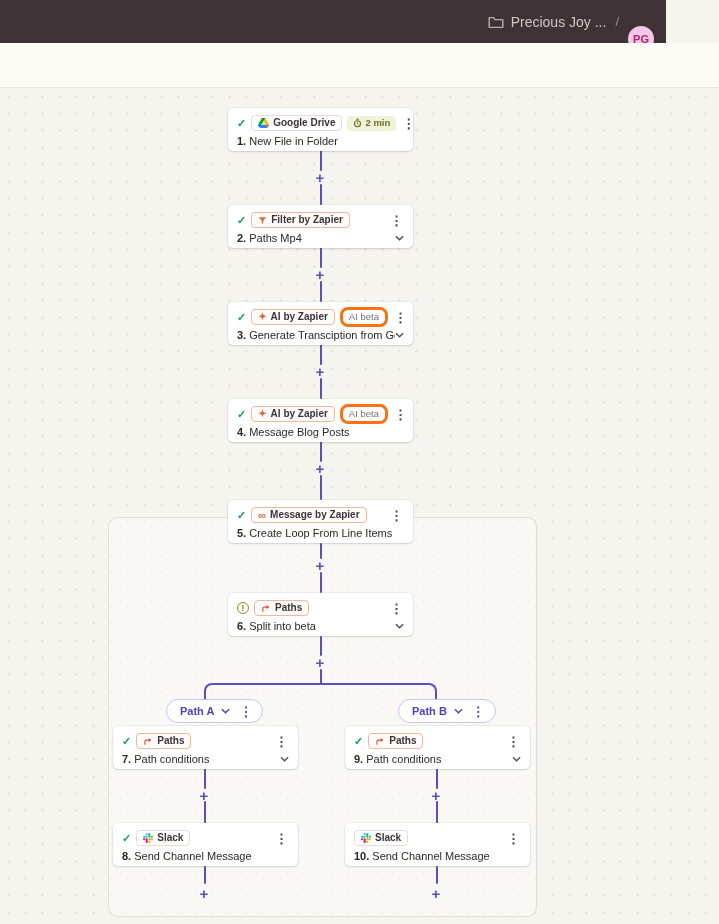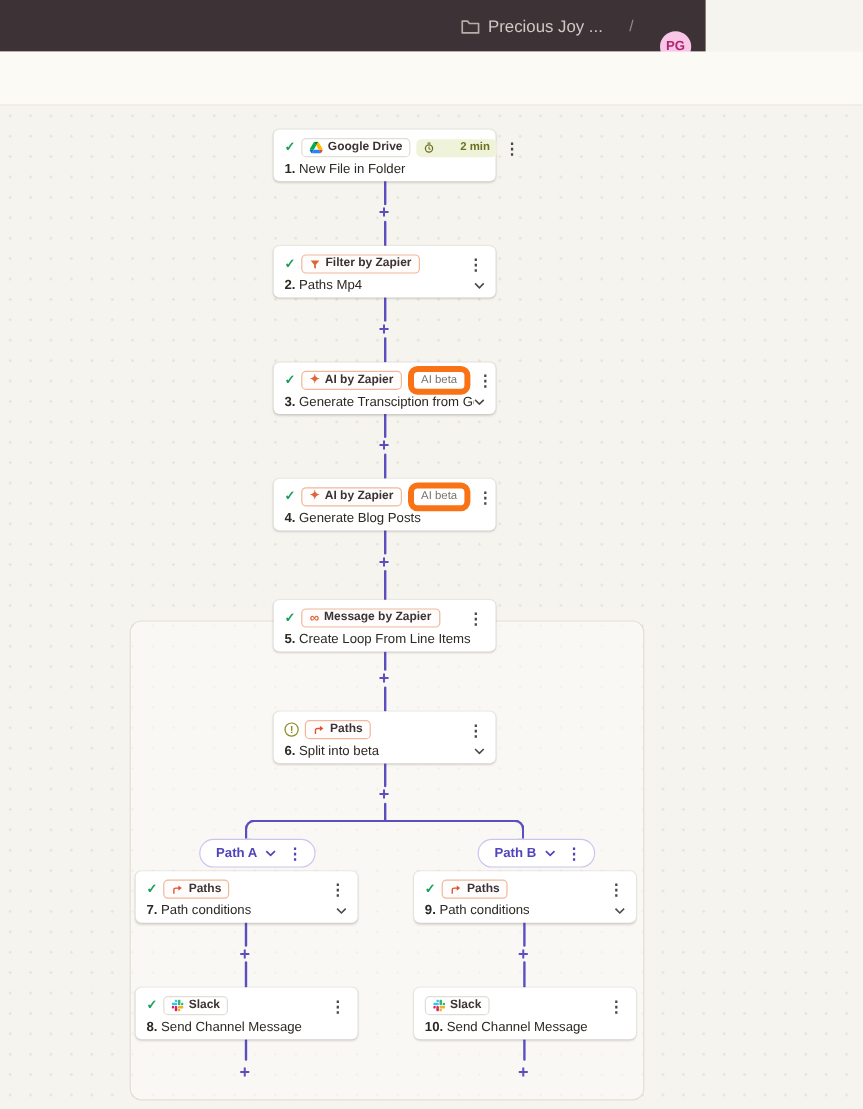--- a/index.html
+++ b/index.html
@@ -2,22 +2,22 @@
 <html><head>
 <meta charset="utf-8">
 <style>
   html,body{margin:0;padding:0}
   body{
     width:719px;height:924px;position:relative;overflow:hidden;
     font-family:"Liberation Sans",sans-serif;background:#f6f4ef;
   }
   
   .topbar{
-    position:absolute;left:0;top:0;width:588px;height:43px;background:#3d3336;
-    display:flex;align-items:center;justify-content:flex-end;gap:20px;
+    position:absolute;left:0;top:0;width:666px;height:43px;background:#3d3336;
+    display:flex;align-items:center;justify-content:flex-end;gap:7px;
     padding-right:12px;box-sizing:border-box;
   }
   .crumb-folder{display:flex;align-items:center;gap:7px;color:#cfc8c4;font-size:14px}
   .crumb-sep{color:#948c89;font-size:13px;margin:0 2px}
   .avatar{
     width:26px;height:26px;border-radius:50%;background:#f8c6e7;color:#b0246f;
     font-size:11px;font-weight:bold;display:flex;align-items:center;justify-content:center;margin-top:34px;
   }
   .zap-title{color:#ffffff;font-size:14.5px;font-weight:bold}
   
@@ -49,25 +49,25 @@
     color:#8b8b20;font-size:8.5px;font-weight:bold;display:flex;align-items:center;
     justify-content:center;line-height:1;box-sizing:border-box;flex:0 0 auto;
   }
   .app-pill{
     display:flex;align-items:center;gap:4px;border-radius:4px;padding:2px 6px;
     font-size:10px;font-weight:bold;color:#3d3336;background:#fffdfb;
     border:1px solid #f0b79c;line-height:1;white-space:nowrap;
   }
   .app-pill.neutral{border-color:#e2ddd5;background:#ffffff}
   .beta-badge{
-    border:5px solid #f97316;color:#76726b;font-size:9.5px;border-radius:8px;
+    border:3px solid #f97316;color:#76726b;font-size:9.5px;border-radius:8px;
     padding:2px 6px;line-height:1;white-space:nowrap;
   }
   .time-badge{
-    display:flex;align-items:center;gap:21px;background:#eff3d9;color:#6b7022;
+    display:flex;align-items:center;gap:3px;background:#eff3d9;color:#6b7022;
     font-size:9.5px;font-weight:bold;border-radius:4px;padding:2.5px 6px;line-height:1;
     white-space:nowrap;
     justify-content:space-between;
   }
   .kebab{
     margin-left:auto;color:#4a453f;font-size:13px;font-weight:bold;line-height:1;
     padding:0 1px;cursor:pointer;letter-spacing:0;
   }
   .title{font-size:11px;color:#2c2823;white-space:nowrap;overflow:hidden}
   .t-num{font-weight:bold;margin-right:3px}
@@ -242,21 +242,21 @@
   <div class="row1">
     <span class="check">✓</span>
     <span class="app-pill">
       <span class="ai-spark">✦</span>
       <span>AI by Zapier</span>
     </span>
     <span class="beta-badge">AI beta</span>
     <span class="kebab">⋮</span>
   </div>
   <div class="row2">
-    <span class="title"><span class="t-num">4.</span><span>Generate Blog Posts</span></span>
+    <span class="title"><span class="t-num">4.</span><span>Message Blog Posts</span></span>
   </div>
 </div>
 
 <div class="card" style="left:228px;top:500px">
   <div class="row1">
     <span class="check">✓</span>
     <span class="app-pill">
       <span class="loop-ic">∞</span>
       <span>Message by Zapier</span>
     </span>

